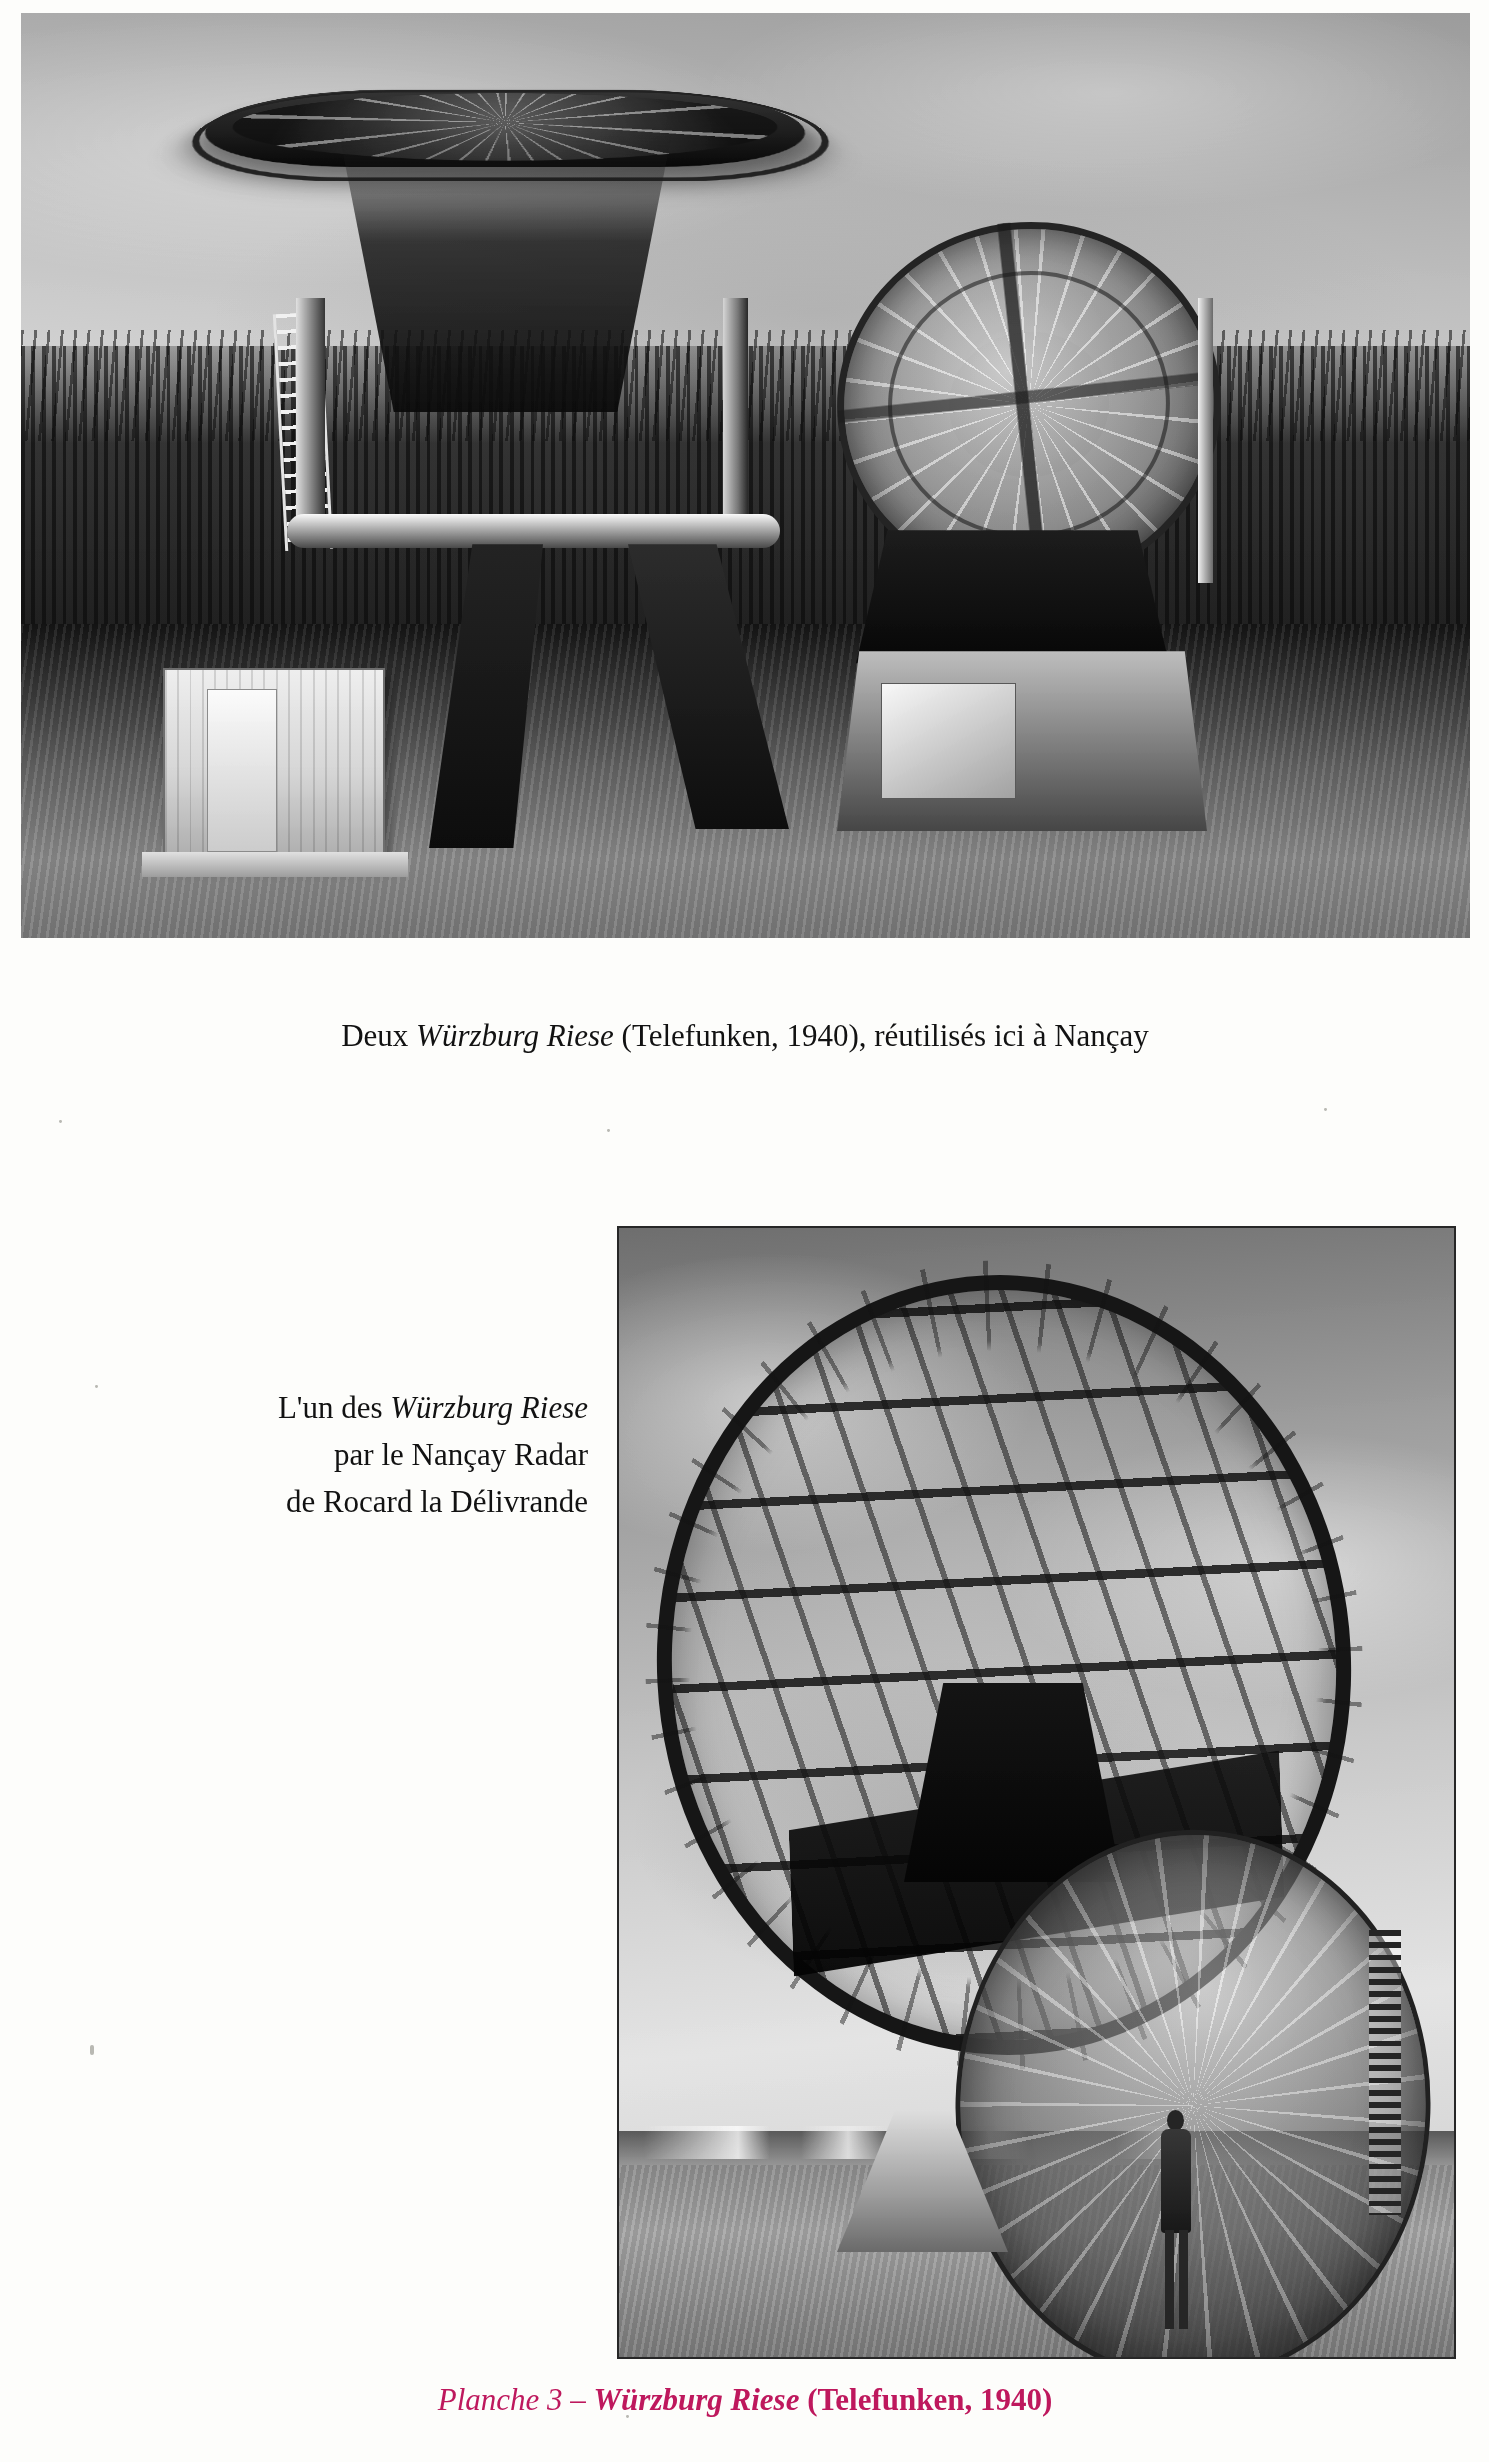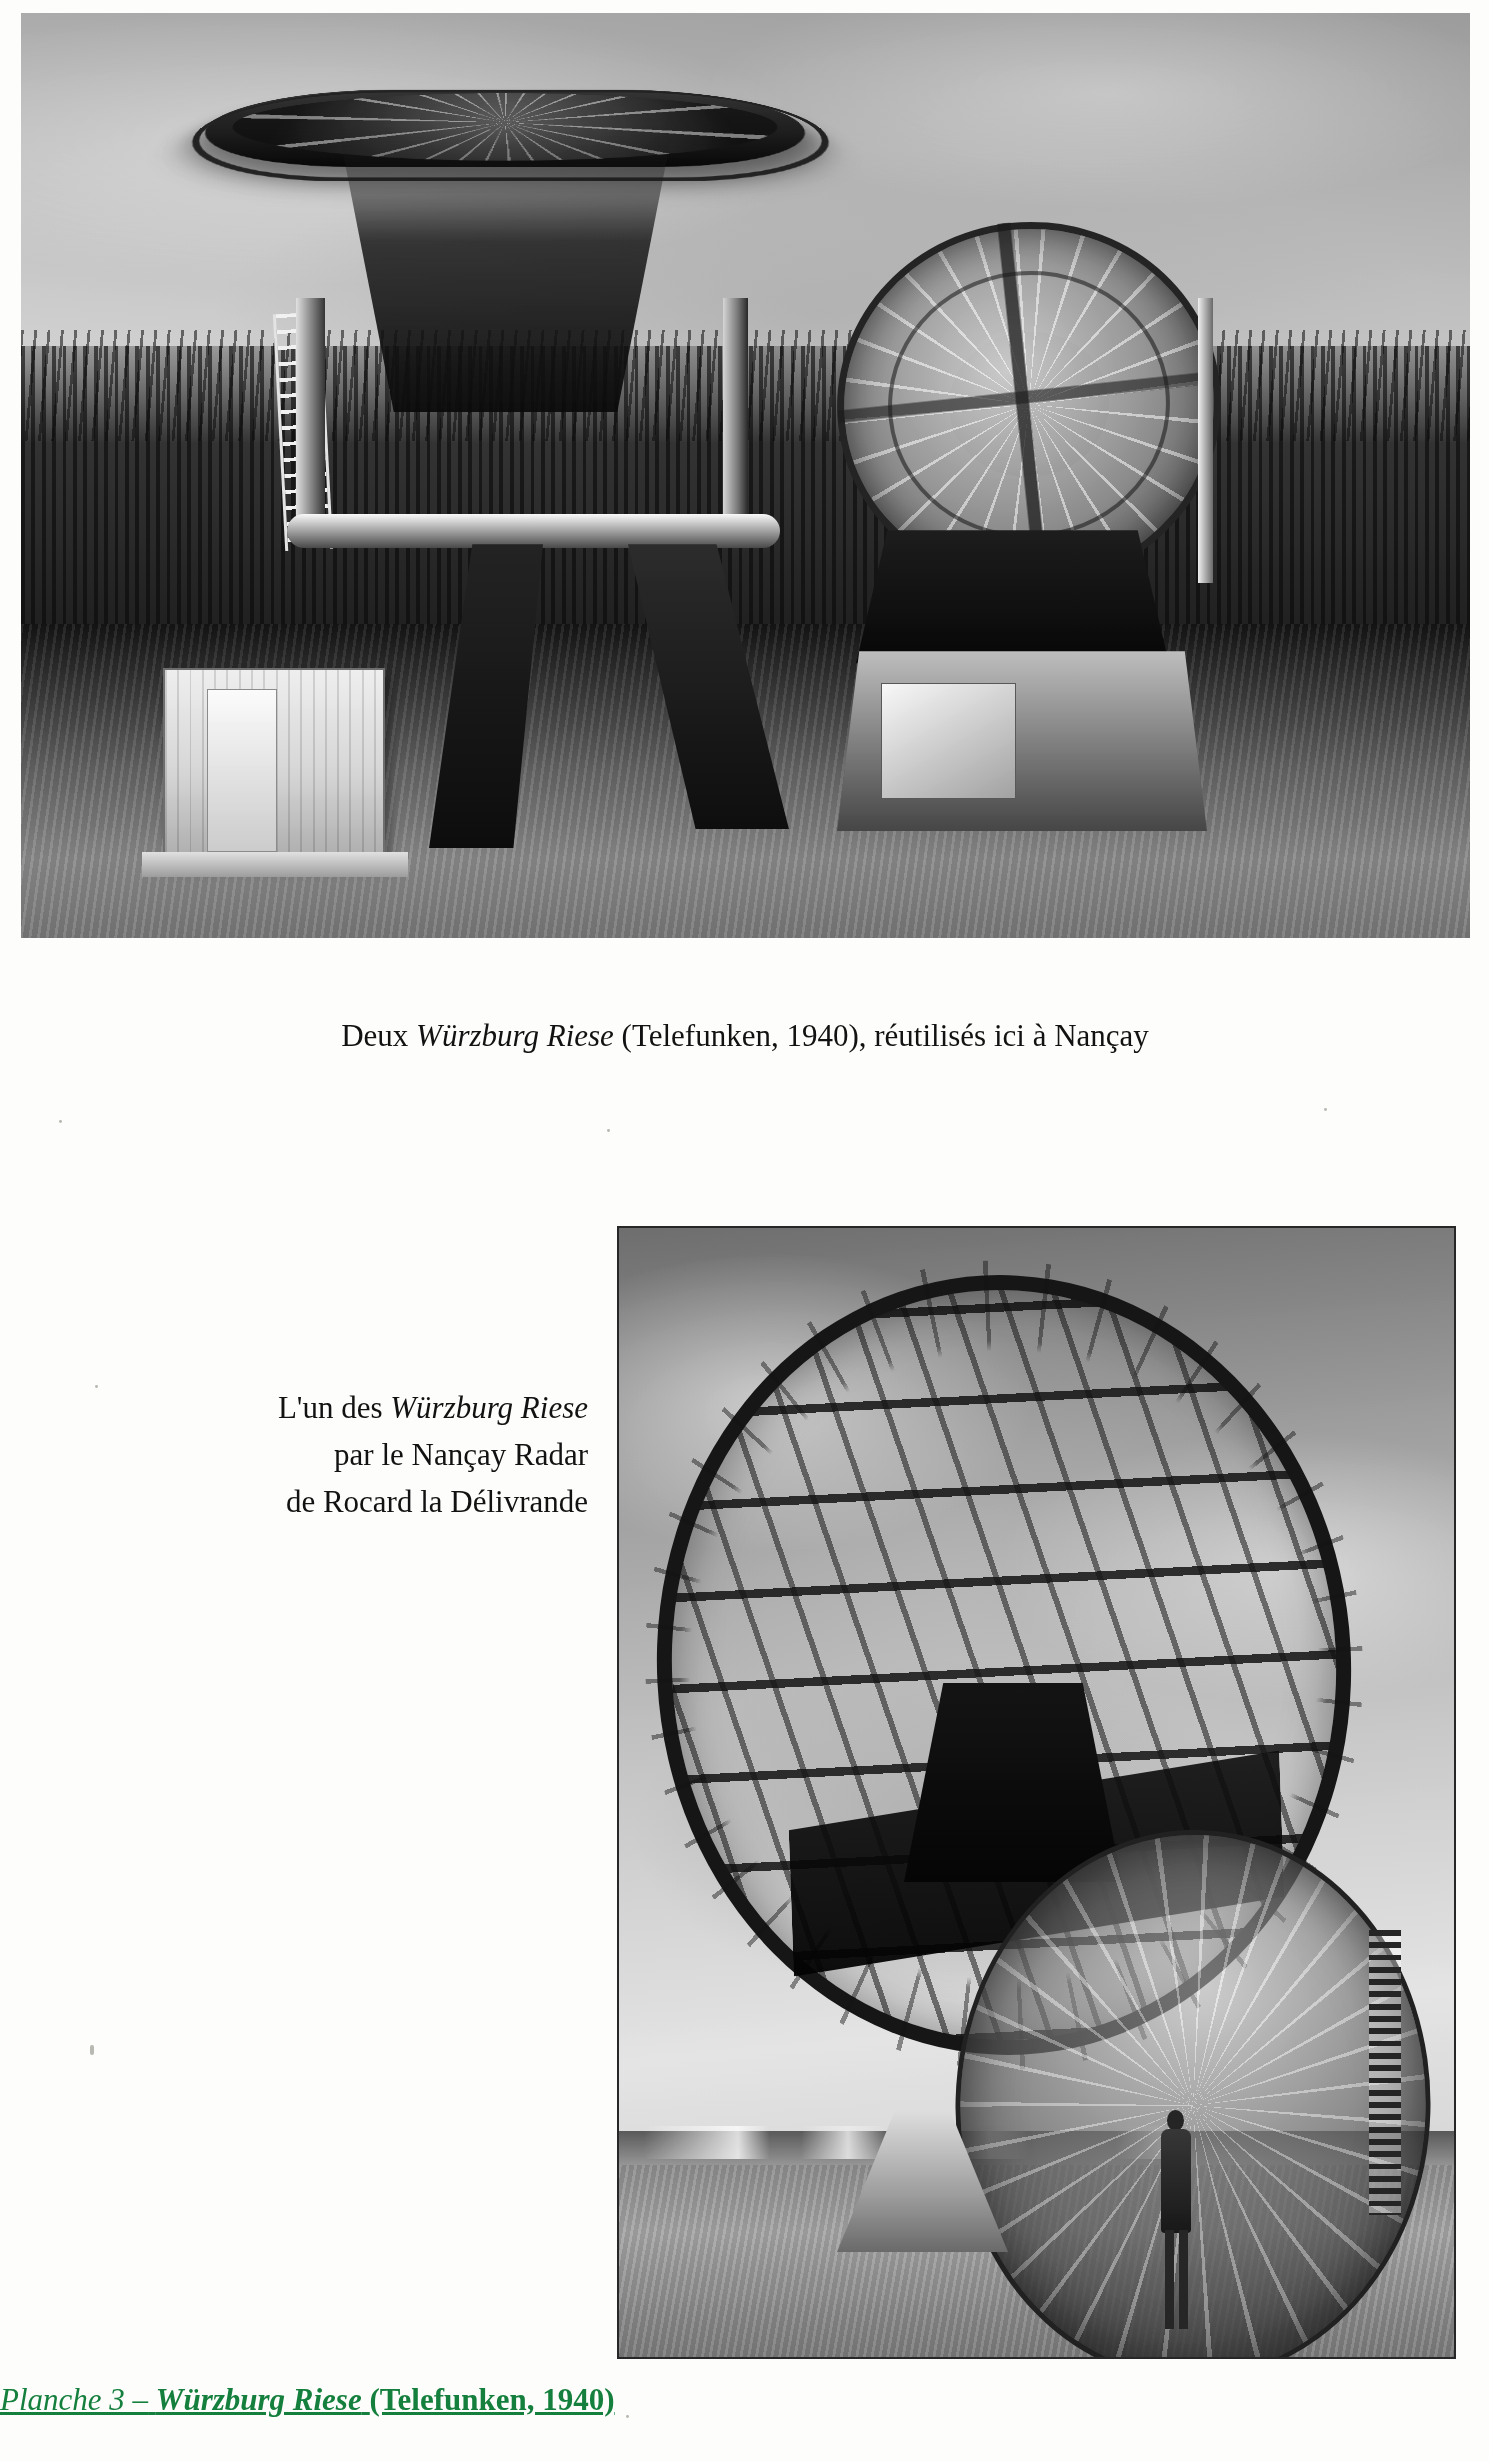--- a/index.html
+++ b/index.html
@@ -383,24 +383,23 @@
     color: #121212;
     margin-top: 32px;
   }
   .caption-side i { font-style: italic; }
 
   
   .caption-plate {
     position: absolute;
     left: 0; top: 2382px;
     width: 100%;
-    text-align: left;
+    text-align: center;
     font-size: 31px;
-    color: #15803d;
-    text-decoration: underline;
+    color: #be185d;
   }
   .caption-plate .it { font-style: italic; }
   .caption-plate .bi { font-style: italic; font-weight: bold; }
   .caption-plate .b { font-weight: bold; }
 
   .speck {
     position: absolute;
     background: #b9b9b3;
     width: 2.8px; height: 2.8px;
     border-radius: 50%;

